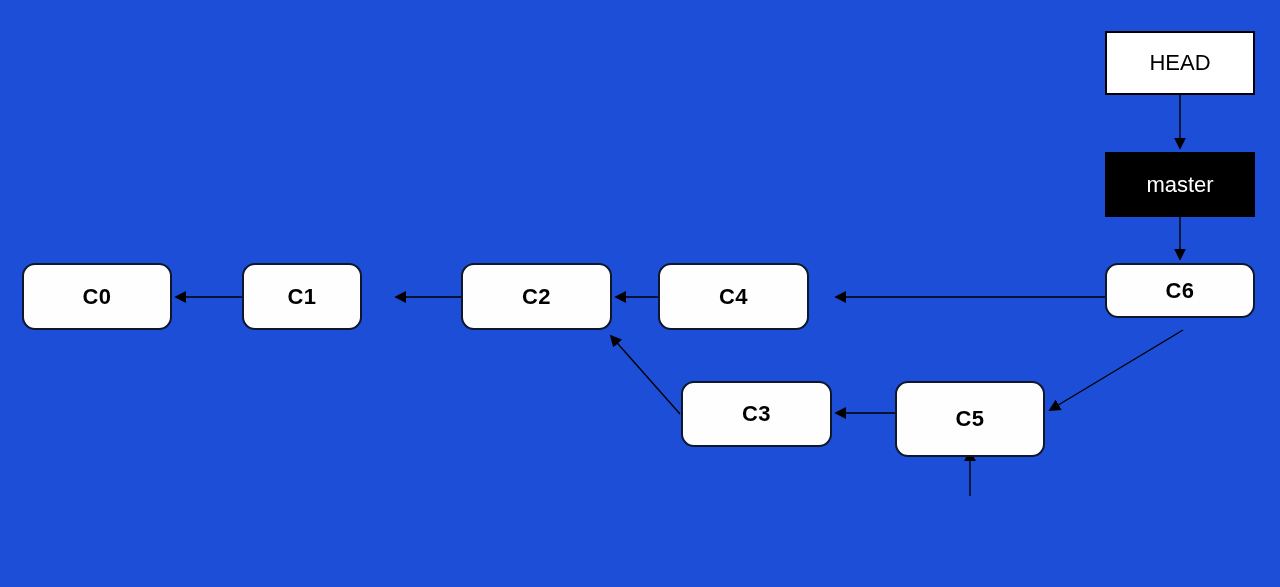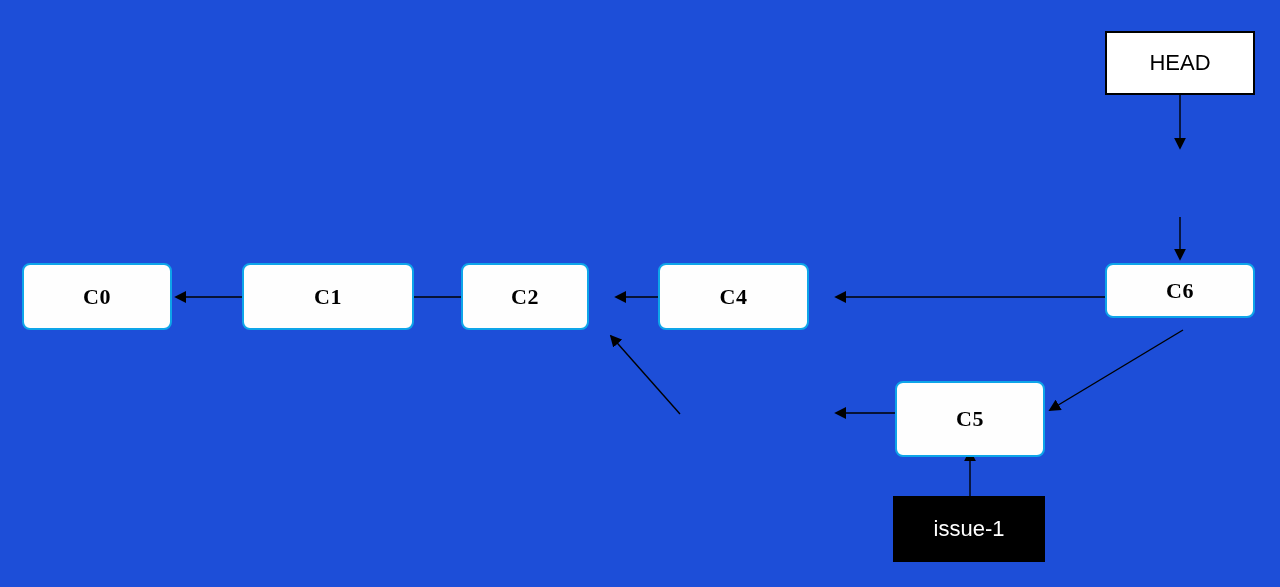--- a/index.html
+++ b/index.html
@@ -27,42 +27,41 @@
     position: absolute;
     box-sizing: border-box;
     display: flex;
     align-items: center;
     justify-content: center;
     font-size: 22px;
     color: #000000;
   }
   .commit {
     background: #fefefe;
-    border: 2px solid #0ea5e9;
-    border-radius: 8px;
+    border: 2px solid #0f172a;
+    border-radius: 13px;
     font-weight: bold;
     letter-spacing: 0.5px;
-    font-family: Liberation Serif, serif;
   }
   .ref-box {
     background: #000000;
     border: 2px solid #000000;
     color: #ffffff;
     font-weight: normal;
   }
   .head-box {
     background: #ffffff;
     border: 2px solid #000000;
     color: #000000;
     font-weight: normal;
   }
   
   #node-c0     { left: 22px;   top: 263px; width: 150px; height: 67px; }
-  #node-c1     { left: 242px;  top: 263px; width: 172px; height: 67px; }
-  #node-c2     { left: 461px;  top: 263px; width: 128px; height: 67px; }
+  #node-c1     { left: 242px;  top: 263px; width: 120px; height: 67px; }
+  #node-c2     { left: 461px;  top: 263px; width: 151px; height: 67px; }
   #node-c4     { left: 658px;  top: 263px; width: 151px; height: 67px; }
   #node-c6     { left: 1105px; top: 263px; width: 150px; height: 55px; }
   #node-c3     { left: 681px;  top: 381px; width: 151px; height: 66px; }
   #node-c5     { left: 895px;  top: 381px; width: 150px; height: 76px; }
   #node-head   { left: 1105px; top: 31px;  width: 150px; height: 64px; }
   #node-master { left: 1105px; top: 152px; width: 150px; height: 65px; }
   #node-issue1 { left: 893px;  top: 496px; width: 152px; height: 66px; }
 </style>
 </head>
 <body>
@@ -93,36 +92,39 @@
     <line x1="680" y1="414" x2="611" y2="336" stroke="#000000" stroke-width="1.4" marker-end="url(#arrow)"></line>
 
     <line x1="1183" y1="330" x2="1050" y2="410" stroke="#000000" stroke-width="1.4" marker-end="url(#arrow)"></line>
 
     <line x1="970" y1="496" x2="970" y2="451" stroke="#000000" stroke-width="1.4" marker-end="url(#arrow)"></line>
   </svg>
 
   <div id="node-head" class="node head-box">
     <span>HEAD</span>
   </div>
-  <div id="node-issue1" class="node ref-box">
-    <span>issue-1</span>
+  <div id="node-master" class="node ref-box">
+    <span>master</span>
   </div>
 
   <div id="node-c0" class="node commit">
     <span>C0</span>
   </div>
   <div id="node-c1" class="node commit">
     <span>C1</span>
   </div>
   <div id="node-c2" class="node commit">
     <span>C2</span>
   </div>
   <div id="node-c4" class="node commit">
     <span>C4</span>
   </div>
   <div id="node-c6" class="node commit">
     <span>C6</span>
   </div>
+  <div id="node-c3" class="node commit">
+    <span>C3</span>
+  </div>
   <div id="node-c5" class="node commit">
     <span>C5</span>
   </div>
 
 </div>
 
 </body></html>

